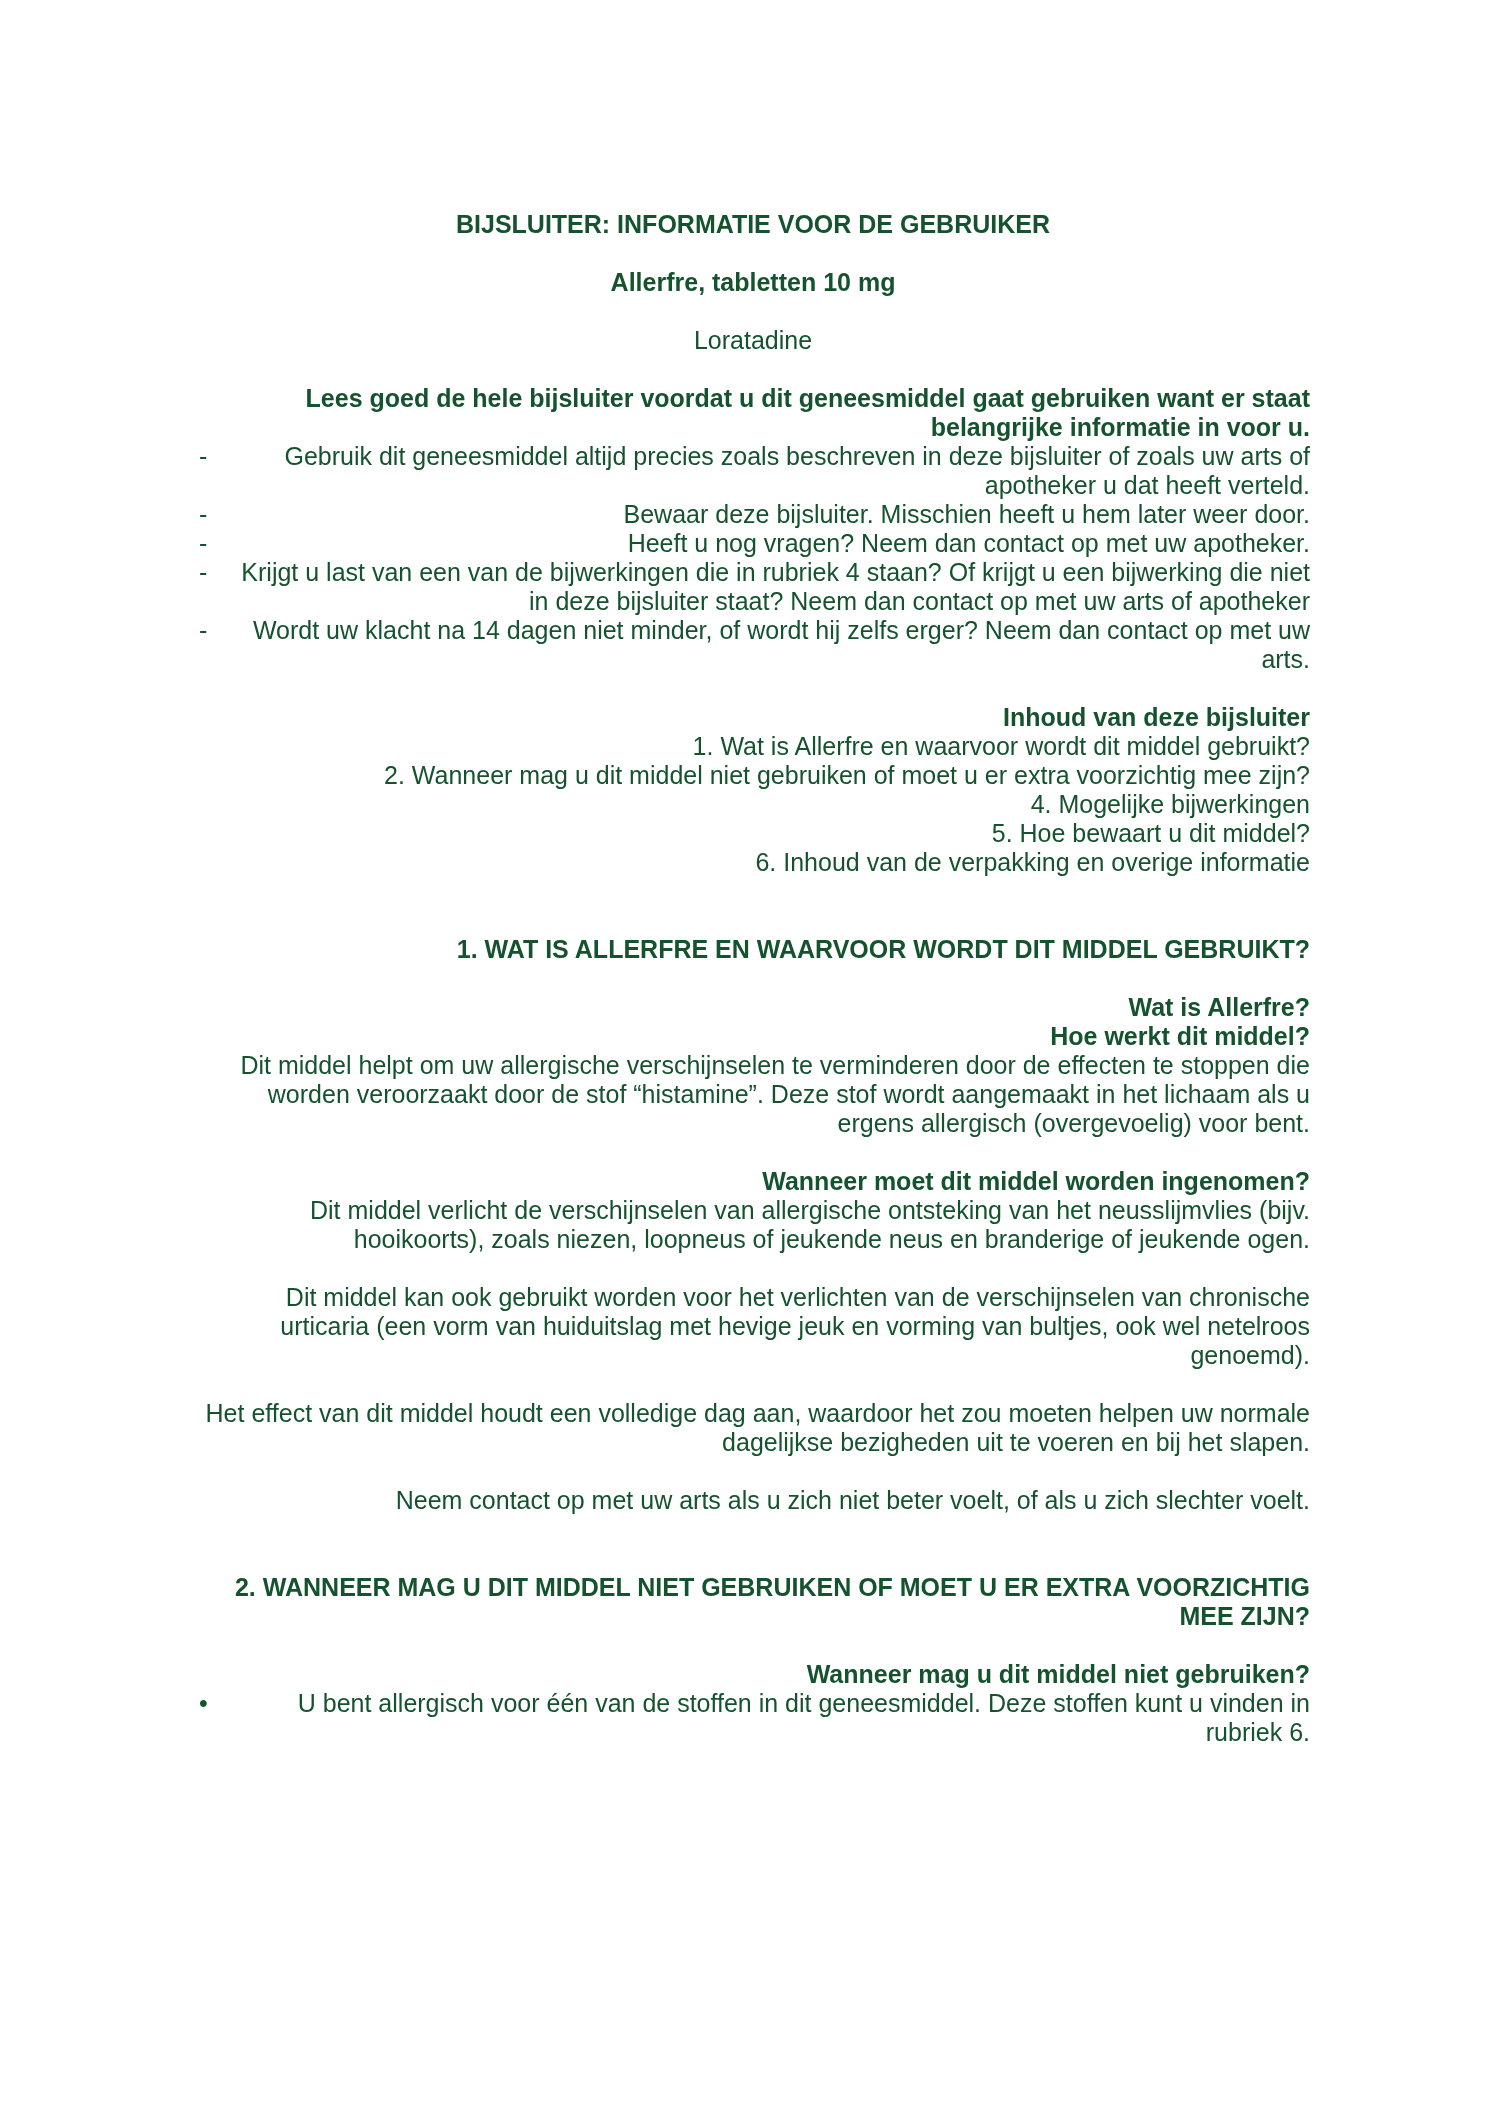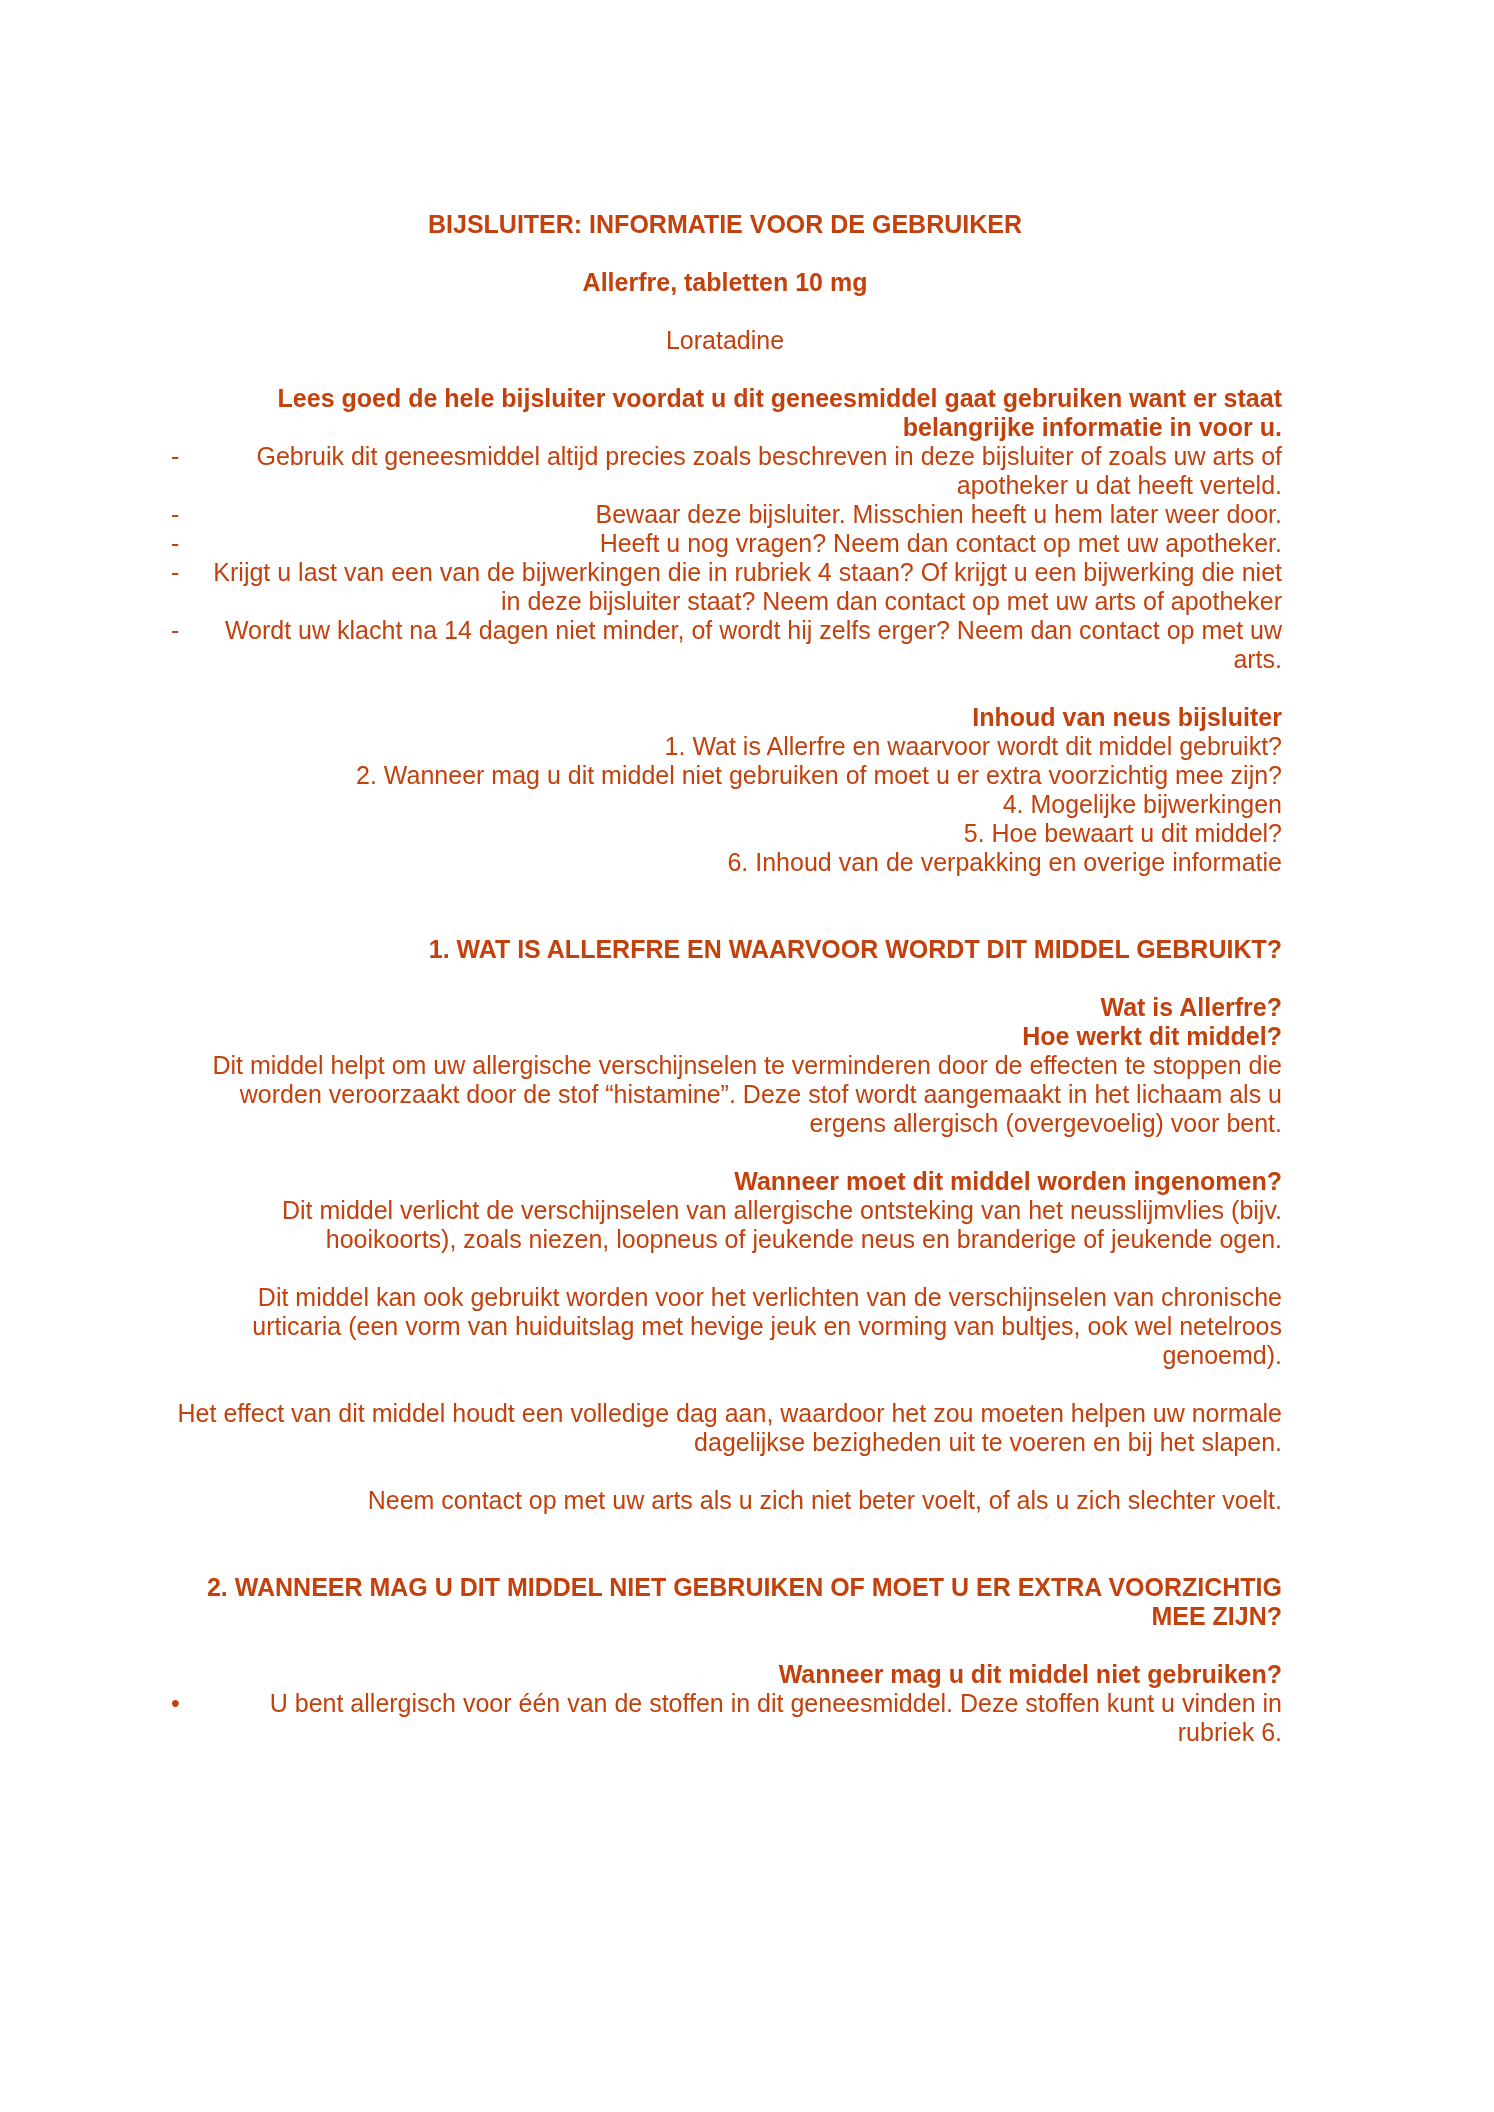--- a/index.html
+++ b/index.html
@@ -10,25 +10,25 @@
   }
   .page {
     position: relative;
     width: 1494px; height: 2112px;
     background: #ffffff;
     color: #000000;
     overflow: hidden;
   }
   .content {
     position: absolute;
-    left: 168px; top: 210px;
+    left: 196px; top: 210px;
     width: 1114px;
     font-size: 25px;
     line-height: 29px;
-    color: #c2410c;
+    color: #14532d;
   }
   p, h1, h2, h3, ul, li { margin: 0; padding: 0; font-size: 25px; line-height: 29px; font-weight: normal; text-align: right; }
   .b   { font-weight: bold; }
   .ctr { text-align: center; }
   .mb1 { margin-bottom: 29px; }
   .mb2 { margin-bottom: 58px; }
   ul.marked { list-style: none; }
   ul.marked > li { position: relative; padding-left: 38px; }
   ul.marked .mk { position: absolute; left: 3px; top: 0; }
 </style>
@@ -60,21 +60,21 @@
       <li>
         <span class="mk">-</span>
         <span>Krijgt u last van een van de bijwerkingen die in rubriek 4 staan? Of krijgt u een bijwerking die niet in deze bijsluiter staat? Neem dan contact op met uw arts of apotheker</span>
       </li>
       <li>
         <span class="mk">-</span>
         <span>Wordt uw klacht na 14 dagen niet minder, of wordt hij zelfs erger? Neem dan contact op met uw arts.</span>
       </li>
     </ul>
 
-    <p class="b">Inhoud van neus bijsluiter</p>
+    <p class="b">Inhoud van deze bijsluiter</p>
     <div class="mb2">
       <p>1. Wat is Allerfre en waarvoor wordt dit middel gebruikt?</p>
       <p>2. Wanneer mag u dit middel niet gebruiken of moet u er extra voorzichtig mee zijn?</p>
       <p>4. Mogelijke bijwerkingen</p>
       <p>5. Hoe bewaart u dit middel?</p>
       <p>6. Inhoud van de verpakking en overige informatie</p>
     </div>
 
     <h2 class="b mb1">1. WAT IS ALLERFRE EN WAARVOOR WORDT DIT MIDDEL GEBRUIKT?</h2>
 

